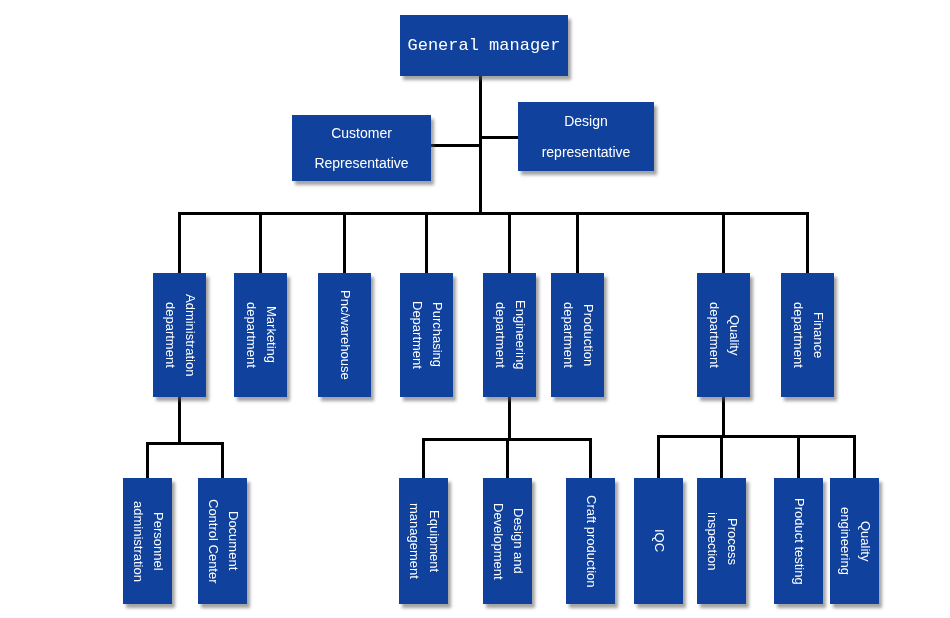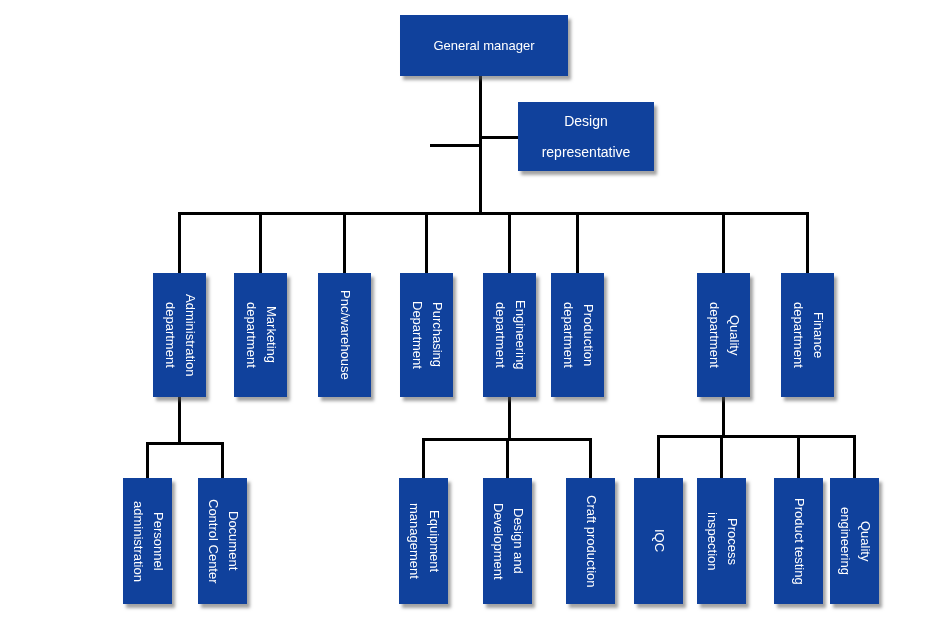--- a/index.html
+++ b/index.html
@@ -31,21 +31,21 @@
     justify-content: center;
     box-shadow: 3px 4px 3px rgba(90, 90, 90, 0.55);
     z-index: 2;
     box-sizing: border-box;
   }
   .node .lbl {
     white-space: pre-line;
     text-align: center;
   }
   
-  .node.h1 { font-size: 13px; }
+  .node.h1 { font-size: 17px; font-family: Liberation Mono, monospace; }
   .node.h2 { font-size: 14px; }
   .node.h2 .lbl { line-height: 2.15; }
   
   .node.v { font-size: 13px; }
   .node.v .lbl {
     writing-mode: vertical-rl;
     text-orientation: mixed;
     line-height: 1.55;
   }
 </style>
@@ -85,20 +85,24 @@
   <div class="line" style="left:657px;top:435px;width:199px;height:3px;"></div>
   <div class="line" style="left:657px;top:435px;width:3px;height:47px;"></div>
   <div class="line" style="left:720px;top:435px;width:3px;height:47px;"></div>
   <div class="line" style="left:797px;top:435px;width:3px;height:47px;"></div>
   <div class="line" style="left:853px;top:435px;width:3px;height:47px;"></div>
 
   <div class="node h1" style="left:400px;top:15px;width:168px;height:61px;">
     <span class="lbl">General manager</span>
   </div>
 
+  <div class="node h2" style="left:292px;top:115px;width:139px;height:66px;">
+    <span class="lbl">Customer
+Representative</span>
+  </div>
   <div class="node h2" style="left:518px;top:102px;width:136px;height:69px;">
     <span class="lbl">Design
 representative</span>
   </div>
 
   <div class="node v" style="left:153px;top:273px;width:53px;height:124px;">
     <span class="lbl">Administration
 department</span>
   </div>
   <div class="node v" style="left:234px;top:273px;width:53px;height:124px;">

